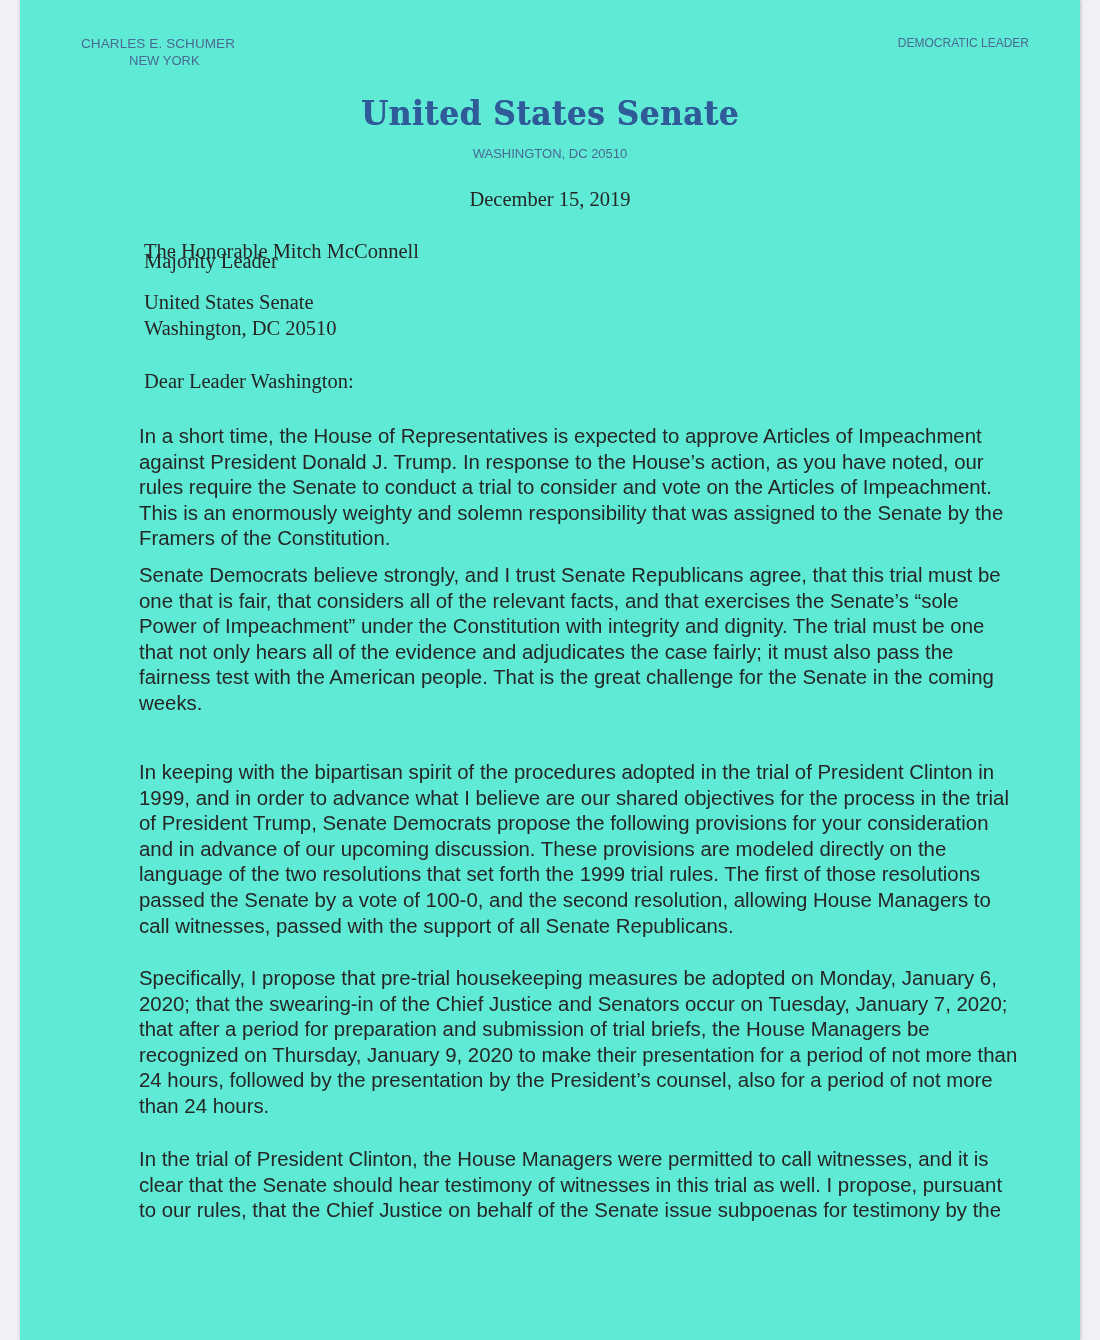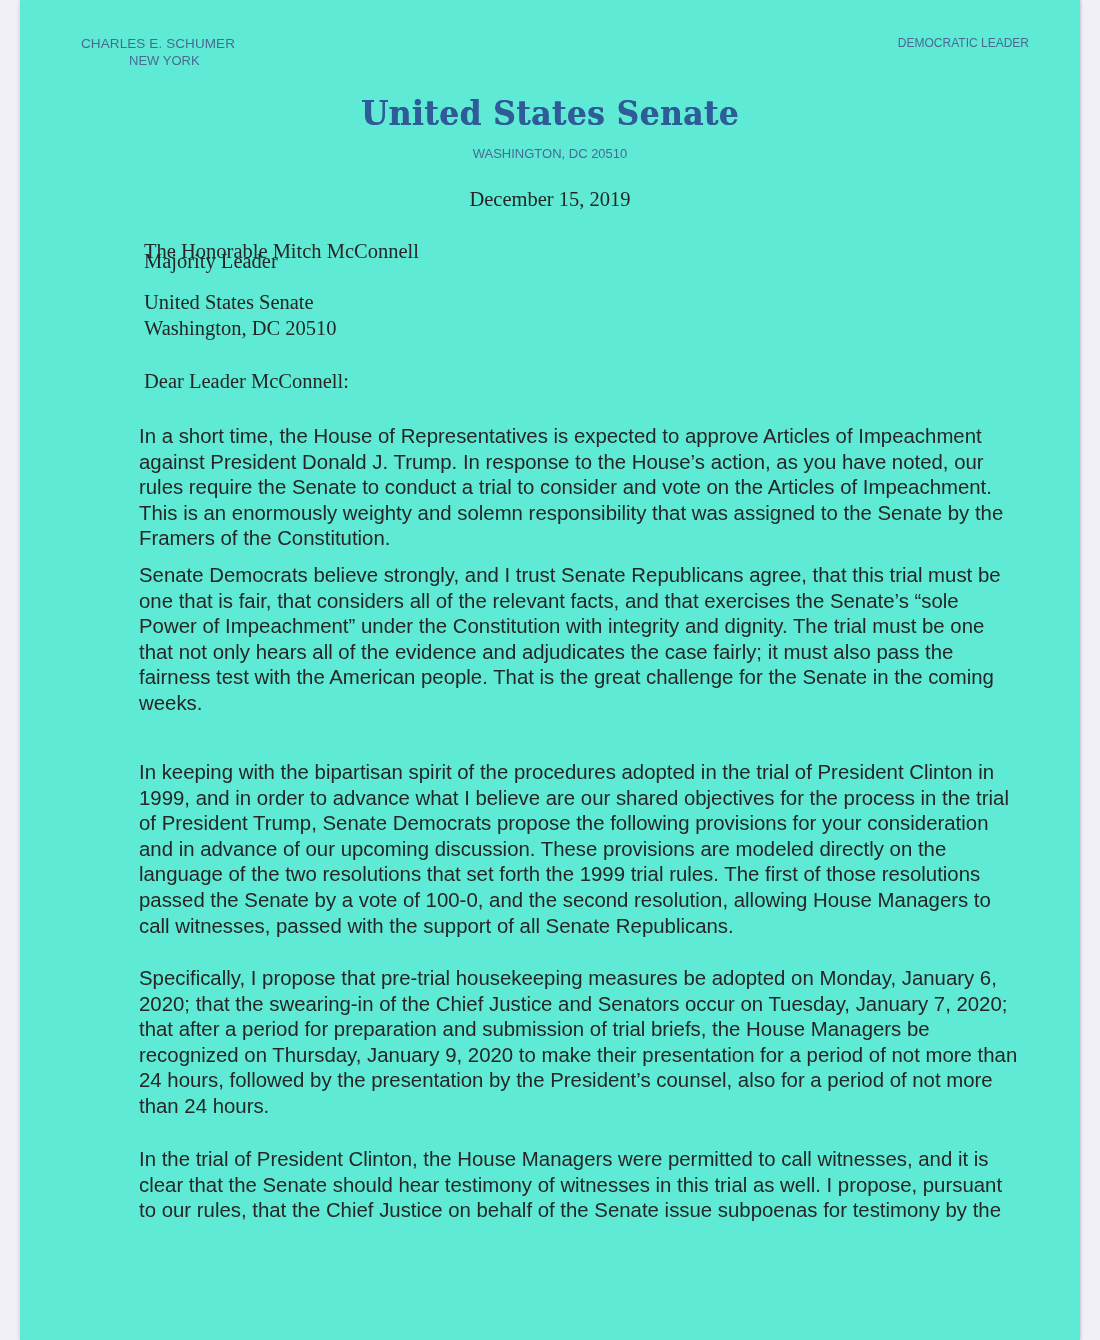--- a/index.html
+++ b/index.html
@@ -110,21 +110,21 @@
   <div class="letterhead-title">United States Senate</div>
   <div class="sans-blue letterhead-address">WASHINGTON, DC 20510</div>
 
   <div class="serif date">December 15, 2019</div>
 
   <div class="serif addr-line" style="top:240px">The Honorable Mitch McConnell</div>
   <div class="serif addr-line" style="top:250px">Majority Leader</div>
   <div class="serif addr-line" style="top:291px">United States Senate</div>
   <div class="serif addr-line" style="top:317px">Washington, DC  20510</div>
 
-  <div class="serif addr-line" style="top:370px">Dear Leader McConnell:</div>
+  <div class="serif addr-line" style="top:370px">Dear Leader Washington:</div>
 
   <div class="para" style="top:423px">
     <span class="ln" style="transform: scaleX(0.994);">In a short time, the House of Representatives is expected to approve Articles of Impeachment</span>
     <span class="ln" style="transform: scaleX(0.994);">against President Donald J. Trump.  In response to the House’s action, as you have noted, our</span>
     <span class="ln" style="transform: scaleX(0.994);">rules require the Senate to conduct a trial to consider and vote on the Articles of Impeachment.</span>
     <span class="ln" style="transform: scaleX(0.994);">This is an enormously weighty and solemn responsibility that was assigned to the Senate by the</span>
     <span class="ln" style="transform: scaleX(0.994);">Framers of the Constitution.</span>
   </div>
 
   <div class="para" style="top:562px">

